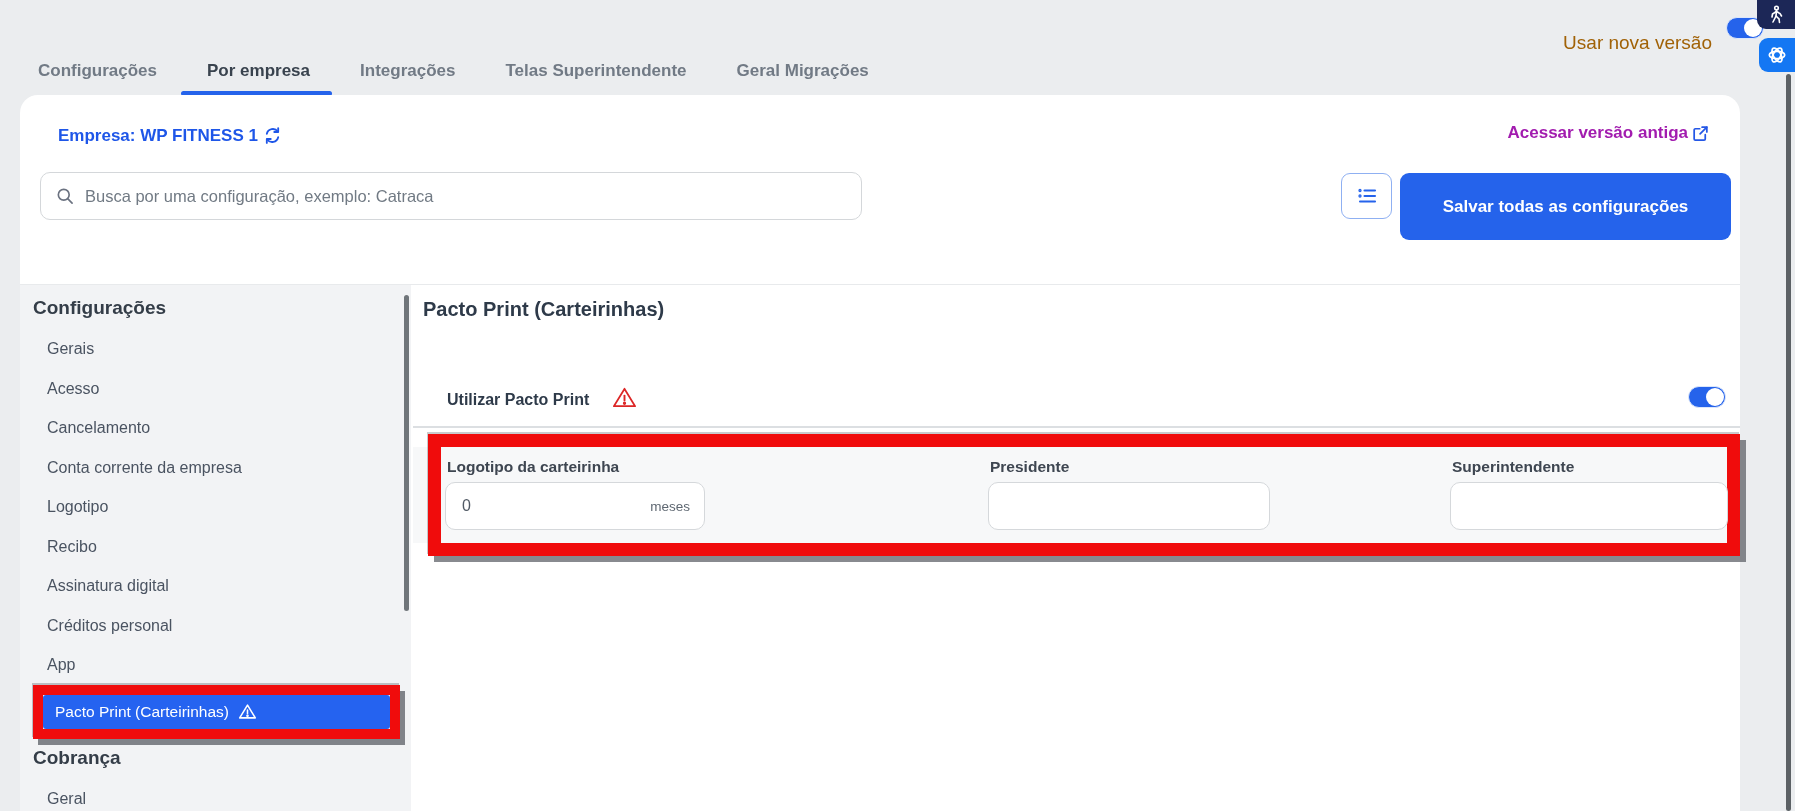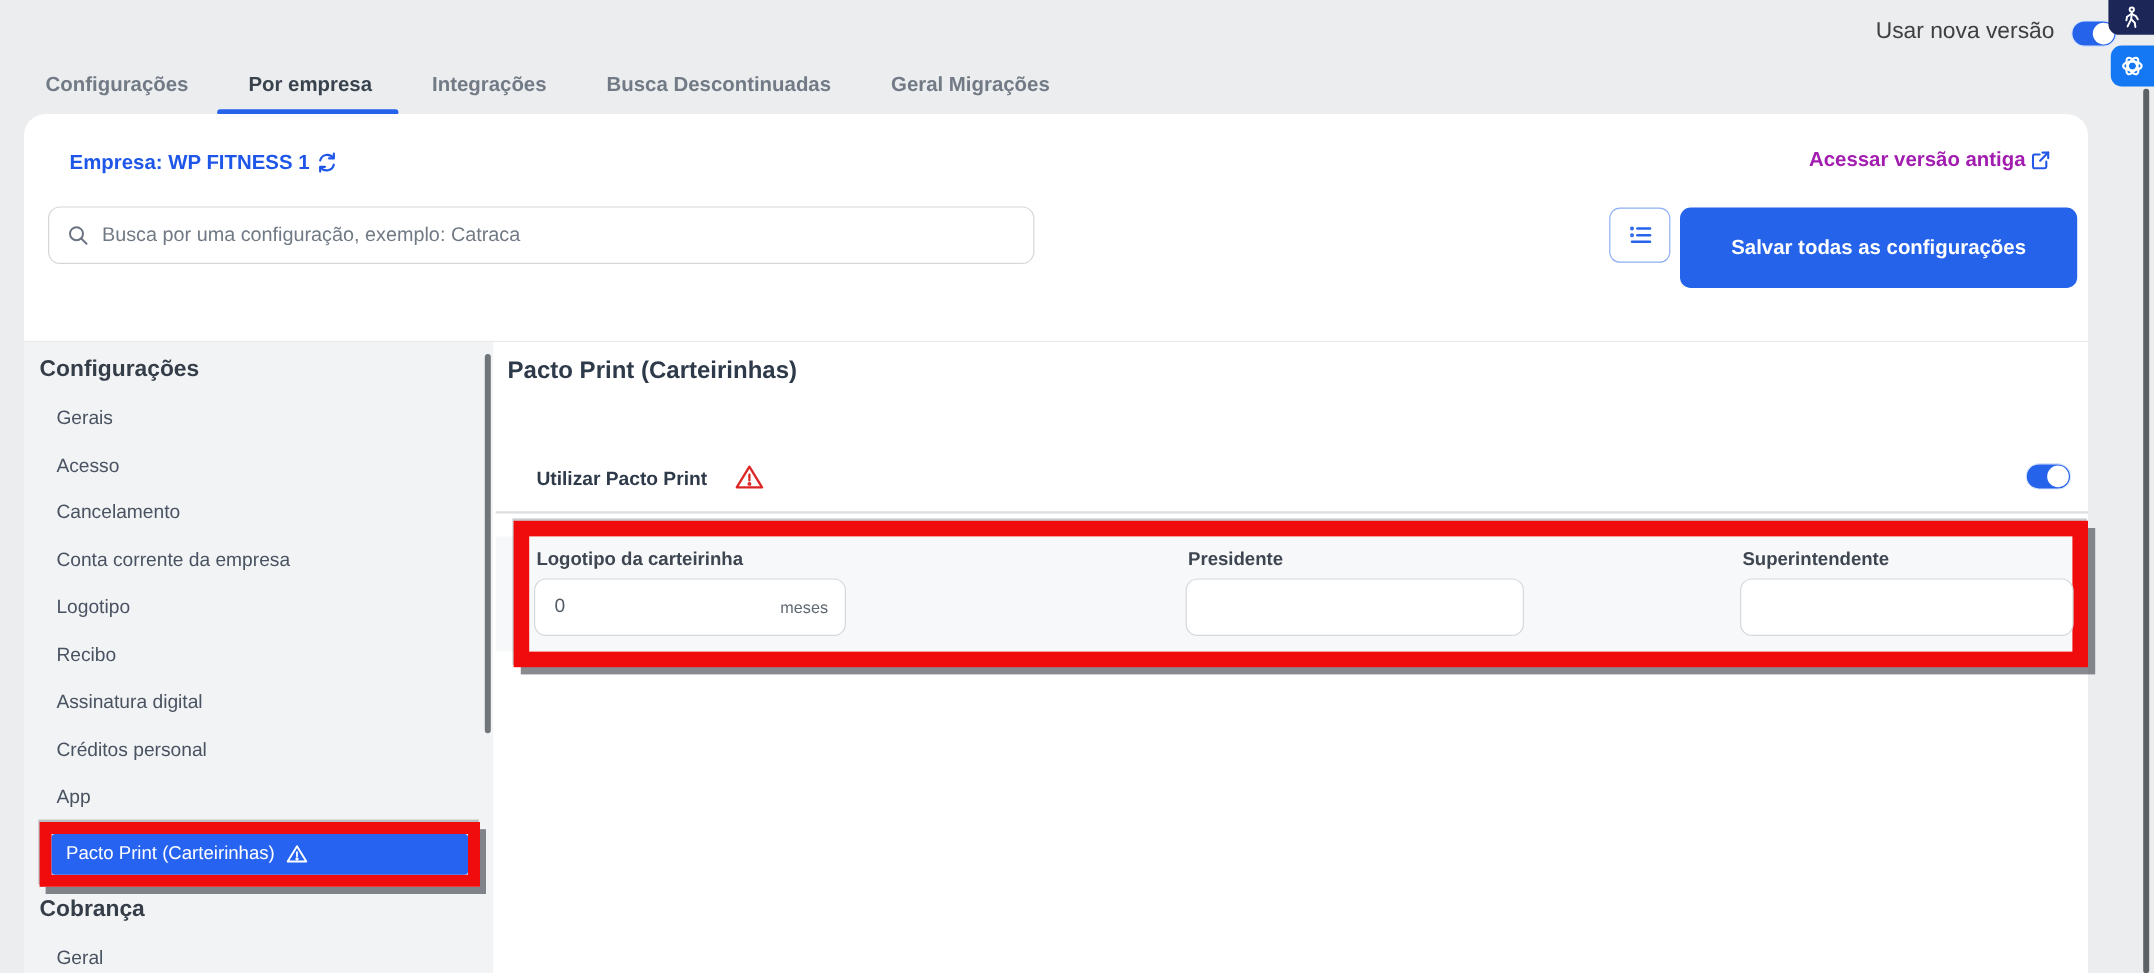--- a/index.html
+++ b/index.html
@@ -8,21 +8,21 @@
     font-family:"Liberation Sans", sans-serif;
     background:#ebedef;
     position:relative;
     color:#444;
   }
   
   .tabs { position:absolute; left:38px; top:58px; display:flex; gap:50px; }
   .tab { font-size:17px; font-weight:700; color:#717a85; line-height:26px; position:relative; cursor:pointer; white-space:nowrap; }
   .tab.active { color:#39434e; }
   .tab.active::after { content:""; position:absolute; left:-26px; right:-22px; bottom:-12px; height:5px; border-radius:4px; background:#2563eb; }
-  .newver-label { position:absolute; right:83px; top:16px; font-size:19px; color:#404040; }
+  .newver-label { position:absolute; right:83px; top:32px; font-size:19px; color:#a16207; }
   .toggle { width:38px; height:22px; border-radius:12px; background:#2563eb; position:relative; border:1px solid #dbe6fb; cursor:pointer; }
   .toggle::after { content:""; position:absolute; top:1px; right:1px; width:18px; height:18px; border-radius:50%; background:#fff; }
   .toggle.top { position:absolute; left:1726px; top:17px; }
   
   .ext-navy { position:absolute; left:1757px; top:0; width:38px; height:29px; background:#1c2757; border-radius:0 0 0 9px; display:flex; align-items:center; justify-content:center; }
   .ext-blue { position:absolute; left:1759px; top:38px; width:36px; height:34px; background:#1477f3; border-radius:9px 0 0 9px; display:flex; align-items:center; justify-content:center; }
   .page-scrollbar { position:absolute; left:1786px; top:74px; width:5px; height:737px; background:#5c6165; border-radius:3px; }
   
   .card { position:absolute; left:20px; top:95px; width:1720px; height:716px; background:#fff; border-radius:18px 18px 0 0; }
   .empresa-row { position:absolute; left:38px; top:30px; display:flex; align-items:center; gap:4px; }
@@ -57,21 +57,21 @@
   .field-suffix { font-size:13.5px; color:#5f6872; padding-right:14px; }
   .icon { display:inline-flex; }
 </style>
 </head>
 <body>
 
 <nav class="tabs" id="tab-bar">
     <div class="tab">Configurações</div>
     <div class="tab active">Por empresa</div>
     <div class="tab">Integrações</div>
-    <div class="tab">Busca Descontinuadas</div>
+    <div class="tab">Telas Superintendente</div>
     <div class="tab">Geral Migrações</div>
   </nav>
 
 <div class="newver-label">Usar nova versão</div>
 <div class="toggle top"></div>
 
 <div class="ext-navy">
   <span class="icon">
     <svg width="16" height="20" viewBox="0 0 16 20" fill="none" stroke="#fff" stroke-width="1.6" stroke-linecap="round">
       <circle cx="8.5" cy="3" r="1.8"></circle>

